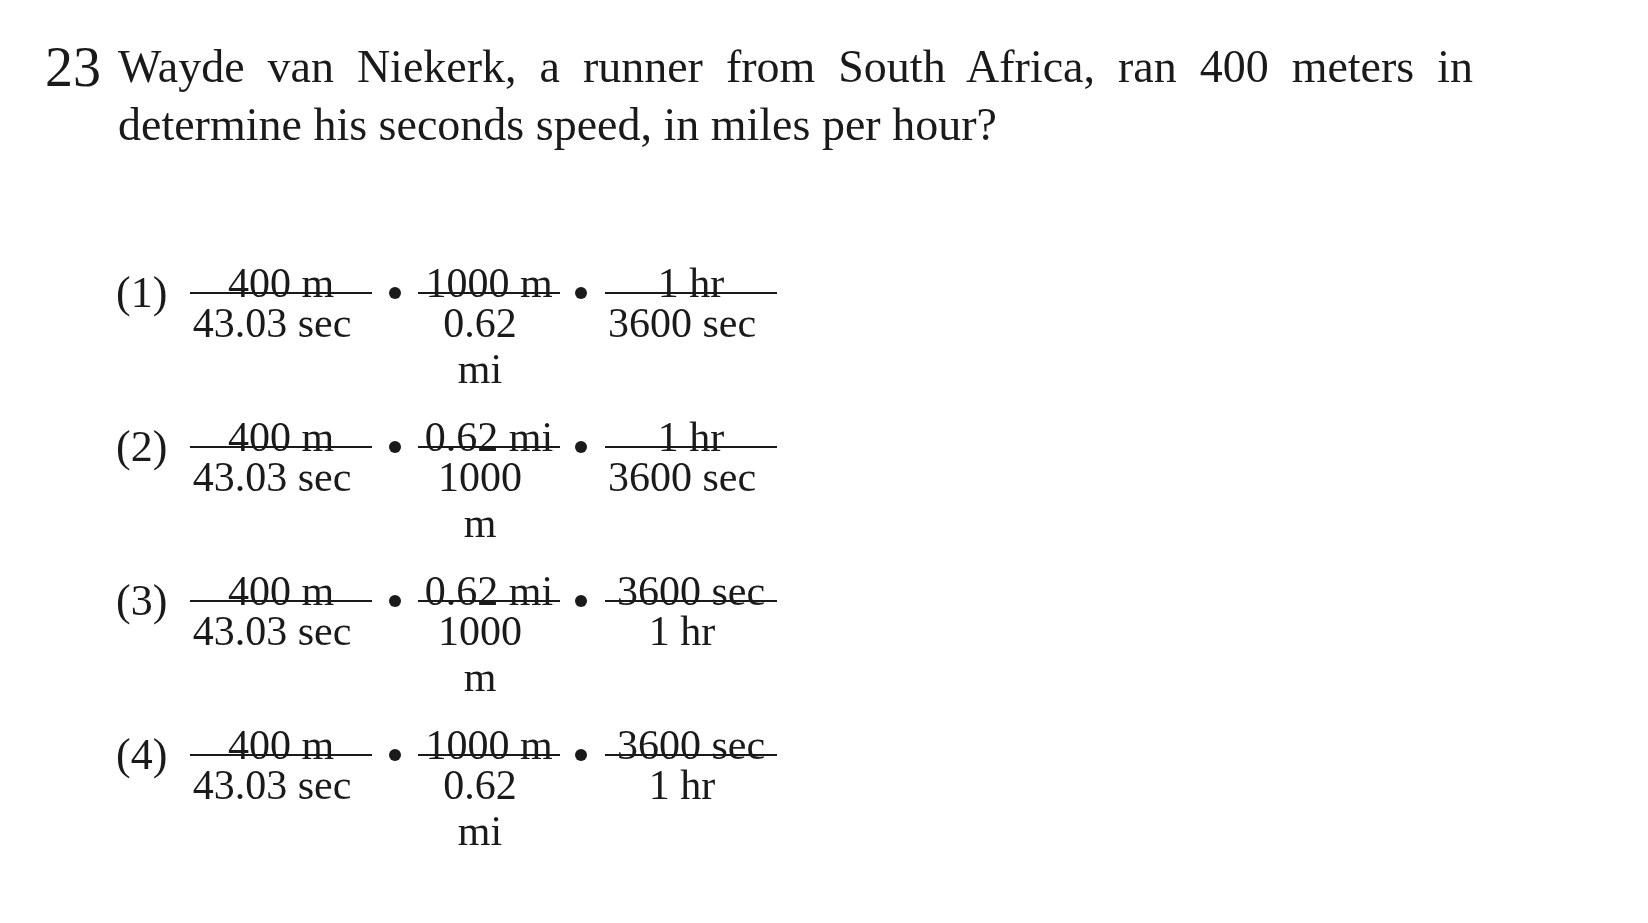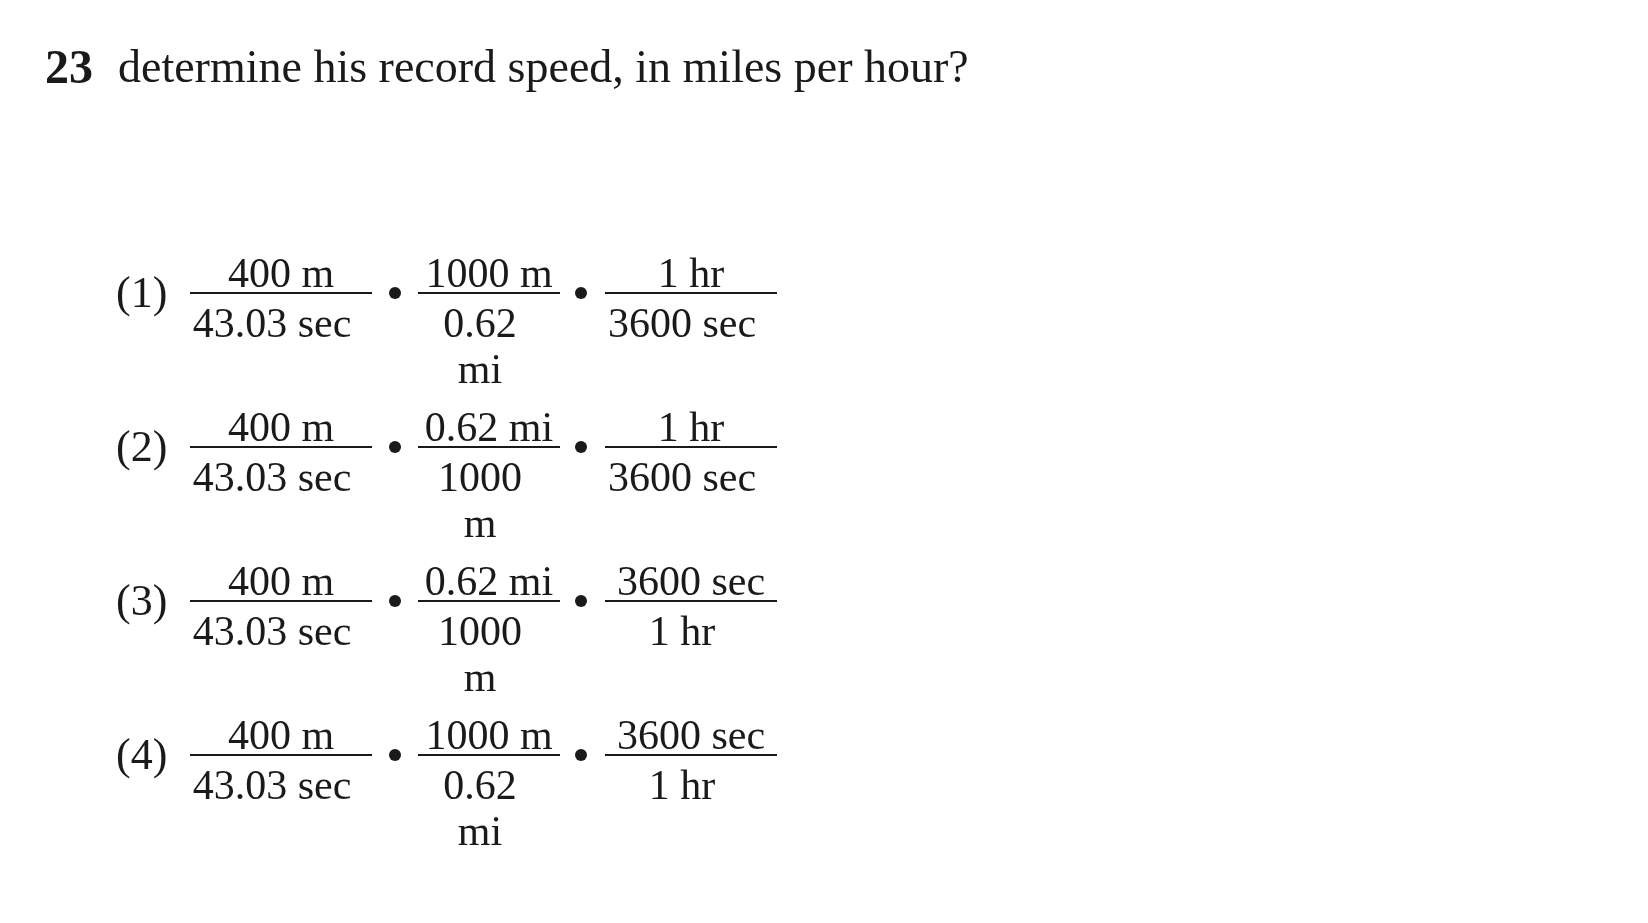--- a/index.html
+++ b/index.html
@@ -1,40 +1,41 @@
 <!DOCTYPE html>
 <html><head>
 <meta charset="utf-8">
 <style>
   html, body { margin:0; padding:0; background:#ffffff; }
   body { width:1648px; height:923px; position:relative; overflow:hidden;
          font-family:"Liberation Serif","DejaVu Serif",serif; color:#1a1a1a; }
-  .qnum { position:absolute; left:45px; top:38px; font-size:48px; font-weight:bold; line-height:58px; }
+  .qnum { position:absolute; left:45px; top:38px; font-size:56px; font-weight:normal; line-height:58px; }
   .stem { position:absolute; left:118px; top:38px; width:1355px; font-size:46px; line-height:58px; }
   .stem .line { display:block; white-space:nowrap; }
   .stem .justify { text-align:justify; text-align-last:justify; white-space:normal; }
   .opt { position:absolute; left:0; width:900px; height:130px; }
   .opt-label { position:absolute; left:116px; top:36px; font-size:44px; line-height:50px; }
   .frac { position:absolute; top:0; text-align:center; font-size:42px; }
-  .frac .num { position:absolute; left:0; right:0; top:18px; line-height:46px; }
+  .frac .num { position:absolute; left:0; right:0; top:28px; line-height:46px; }
   .frac .bar { position:absolute; left:0; right:0; top:60px; height:2px; background:#1a1a1a; }
   .frac .den { position:absolute; left:0; right:18px; top:68px; line-height:46px; }
   .f1 { left:190px; width:182px; }
   .f2 { left:418px; width:142px; }
   .f3 { left:605px; width:172px; }
   .dot { position:absolute; top:55px; width:12px; height:12px; border-radius:50%; background:#1a1a1a; }
   .d1 { left:389px; }
   .d2 { left:575px; }
 </style>
 </head>
 <body>
 
 <div class="qnum">23</div>
 <div class="stem">
-  <span class="line">determine his record speed, in miles per hour?</span>
+  <span class="line justify">Wayde van Niekerk, a runner from South Africa, ran 400 meters in</span>
+  <span class="line">determine his seconds speed, in miles per hour?</span>
 </div>
 
 <div class="opt" style="top:232px;">
   <div class="opt-label">(1)</div>
   <div class="frac f1">
     <div class="num">400 m</div>
     <div class="bar"></div>
     <div class="den">43.03 sec</div>
   </div>
   <div class="dot d1"></div>

